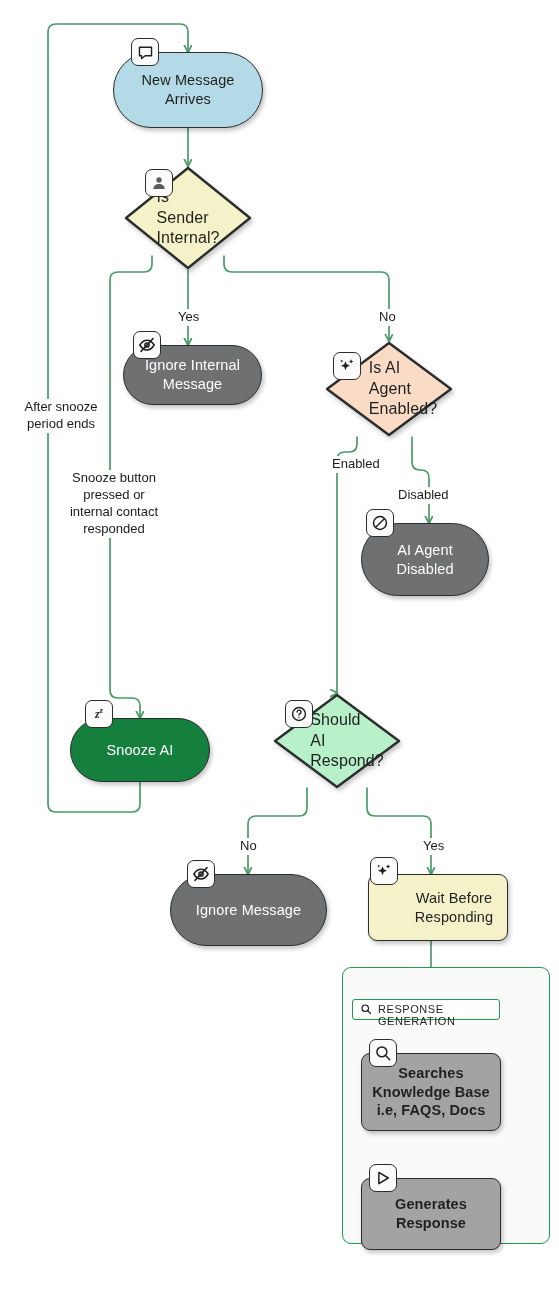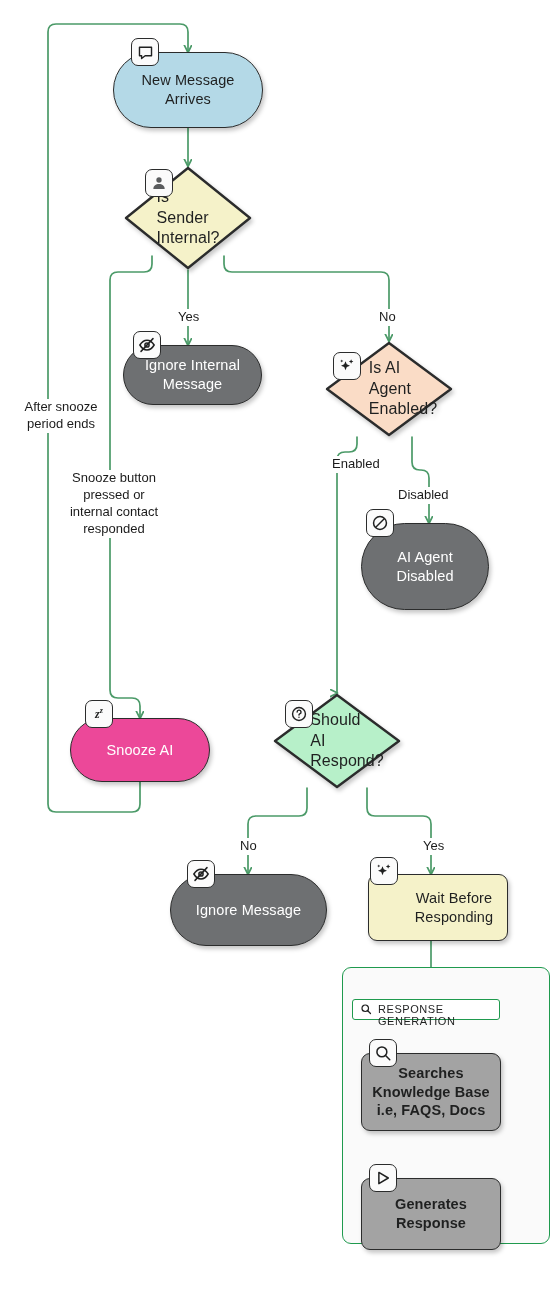--- a/index.html
+++ b/index.html
@@ -43,21 +43,21 @@
   }
   .node .lbl { padding: 0 6px; white-space: pre-line; }
 
   .stadium { border-radius: 999px; }
   .rounded { border-radius: 9px; }
 
   .fill-blue   { background: #b4d9e7; }
   .fill-yellow { background: #f5f2c9; }
   .fill-pink   { background: #a3a3a3; font-weight: bold; }
   .fill-gray   { background: #6e7072; color: #ffffff; }
-  .fill-black  { background: #ec4899; color: #ffffff; }
+  .fill-black  { background: #15803d; color: #ffffff; }
 
   
   .diamond {
     position: absolute;
     box-sizing: border-box;
     filter: drop-shadow(2px 3px 2px rgba(0,0,0,0.22));
   }
   .diamond .dshape {
     position: absolute;
     left: 0; top: 0; width: 100%; height: 100%;
@@ -231,21 +231,21 @@
 Enabled?</div>
   </div>
   <div class="badge" style="left:333px; top:352px;">
     <svg width="18" height="18" viewBox="0 0 24 24" fill="#1f2020">
       <path d="M10 5.5l1.7 4.3 4.3 1.7-4.3 1.7L10 17.5 8.3 13.2 4 11.5l4.3-1.7z"></path>
       <path d="M17.5 3l.85 2.15L20.5 6l-2.15.85L17.5 9l-.85-2.15L14.5 6l2.15-.85z"></path>
       <path d="M5 3.2l.6 1.5 1.5.6-1.5.6L5 7.4l-.6-1.5-1.5-.6 1.5-.6z"></path>
     </svg>
   </div>
 
-  <div class="node stadium fill-gray" style="left:361px; top:523px; width:128px; height:87px;">
+  <div class="node stadium fill-gray" style="left:361px; top:523px; width:128px; height:73px;">
     <span class="lbl">AI Agent
 Disabled</span>
   </div>
   <div class="badge" style="left:366px; top:509px;">
     <svg width="18" height="18" viewBox="0 0 24 24" fill="none" stroke="#1f2020" stroke-width="2">
       <circle cx="12" cy="12" r="8.6"></circle>
       <line x1="6" y1="18" x2="18" y2="6"></line>
     </svg>
   </div>
 

